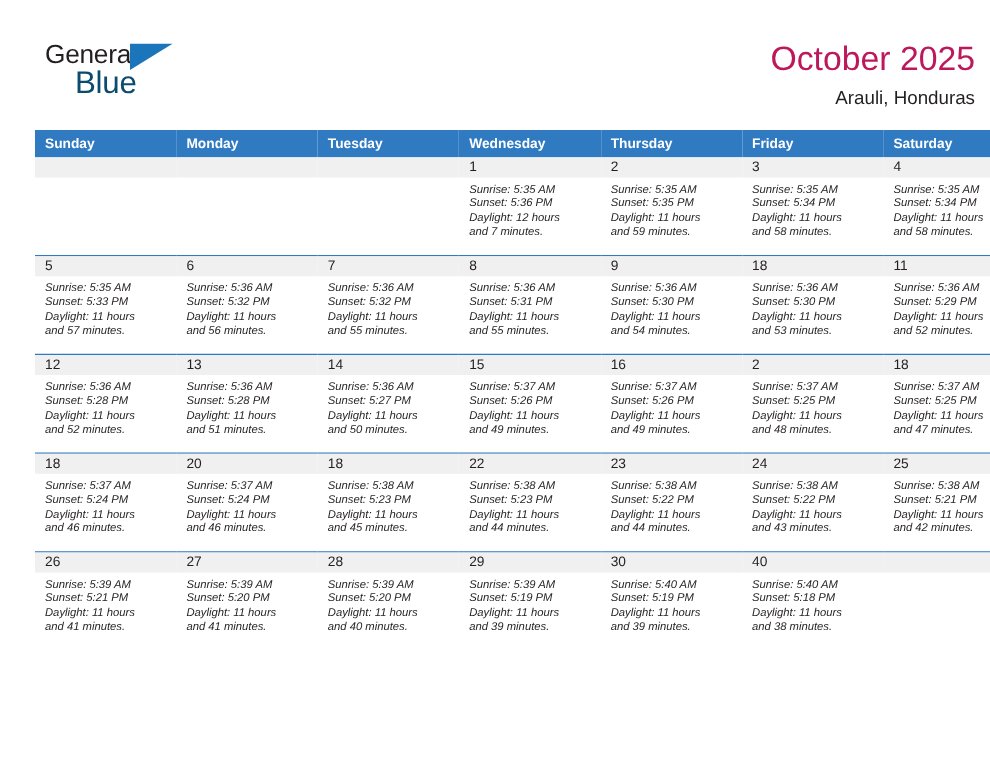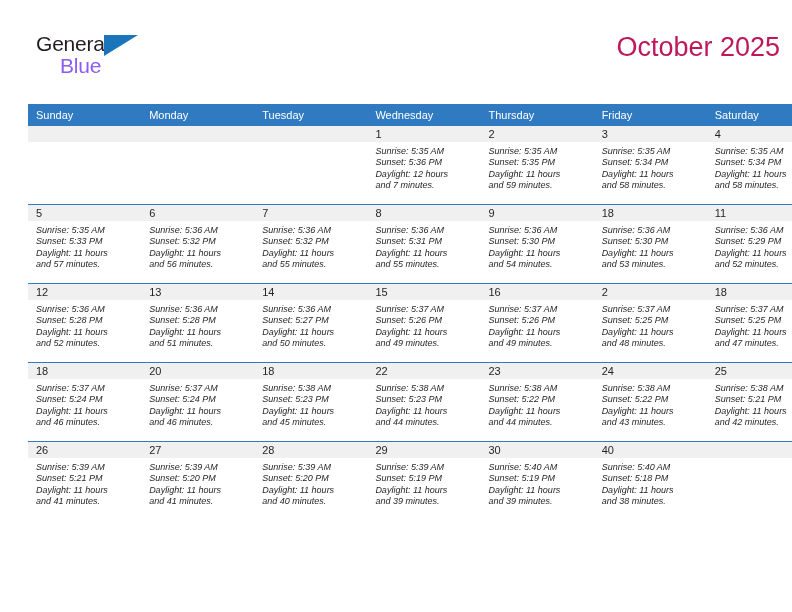--- a/index.html
+++ b/index.html
@@ -44,23 +44,23 @@
     font-size: 21px;
     letter-spacing: -0.2px;
     color: #231f20;
     line-height: 24px;
     white-space: nowrap;
   }
   .logo-blue {
     position: absolute;
     left: 24px;
     top: 22px;
-    font-size: 21px;
+    font-size: 25px;
     letter-spacing: -0.2px;
-    color: #8b5cf6;
+    color: #0c4a6e;
     line-height: 24px;
     white-space: nowrap;
   }
   .logo-tri {
     position: absolute;
     left: 68px;
     top: 3px;
     width: 0;
     height: 0;
     border-left: 34px solid #1b75bb;
@@ -95,21 +95,21 @@
     left: 28px;
     top: 104px;
     width: 736px;
     border-collapse: collapse;
     table-layout: fixed;
   }
   .calendar th {
     background: #2f7ac1;
     color: #ffffff;
     font-size: 11px;
-    font-weight: normal;
+    font-weight: bold;
     text-align: left;
     padding: 5px 0 5px 8px;
     height: 12px;
     border: none;
     width: 105.14px;
   }
   .calendar td {
     vertical-align: top;
     padding: 0;
     border: none;
@@ -155,20 +155,21 @@
   <div class="header">
 
     <div class="logo">
       <span class="logo-general">General</span>
       <span class="logo-tri"></span>
       <span class="logo-blue">Blue</span>
     </div>
 
     <div class="title-block">
       <h1 class="cal-title">October 2025</h1>
+      <div class="cal-subtitle">Arauli, Honduras</div>
     </div>
 
   </div>
 
   <table class="calendar">
     <thead>
       <tr>
         <th>Sunday</th>
         <th>Monday</th>
         <th>Tuesday</th>

